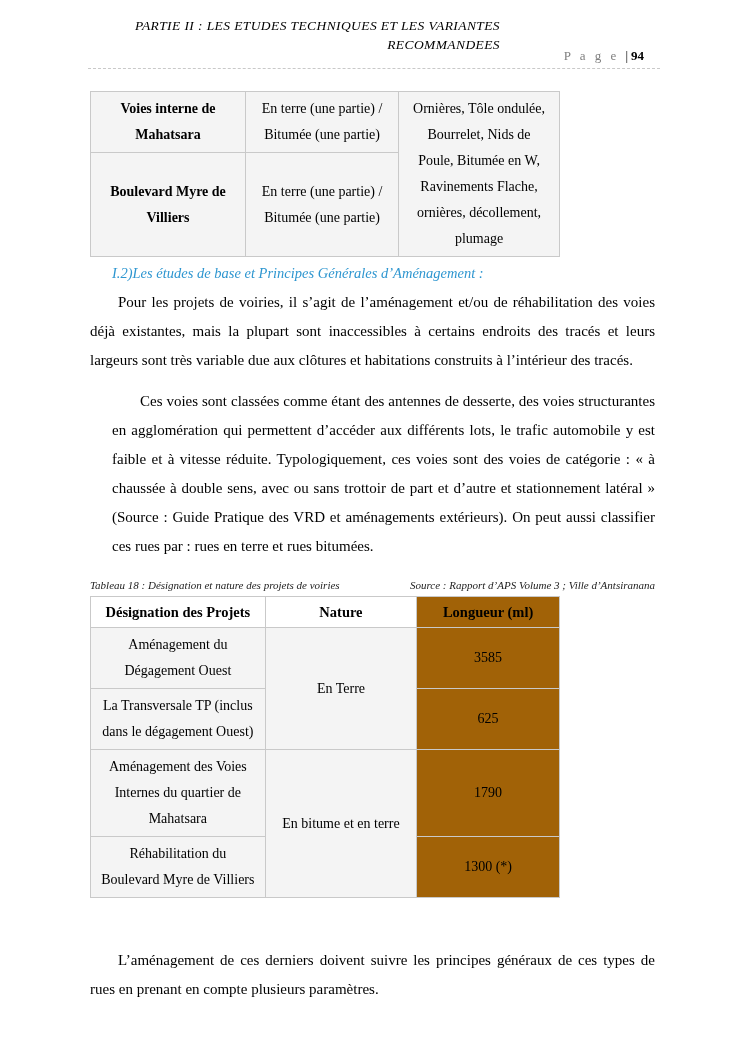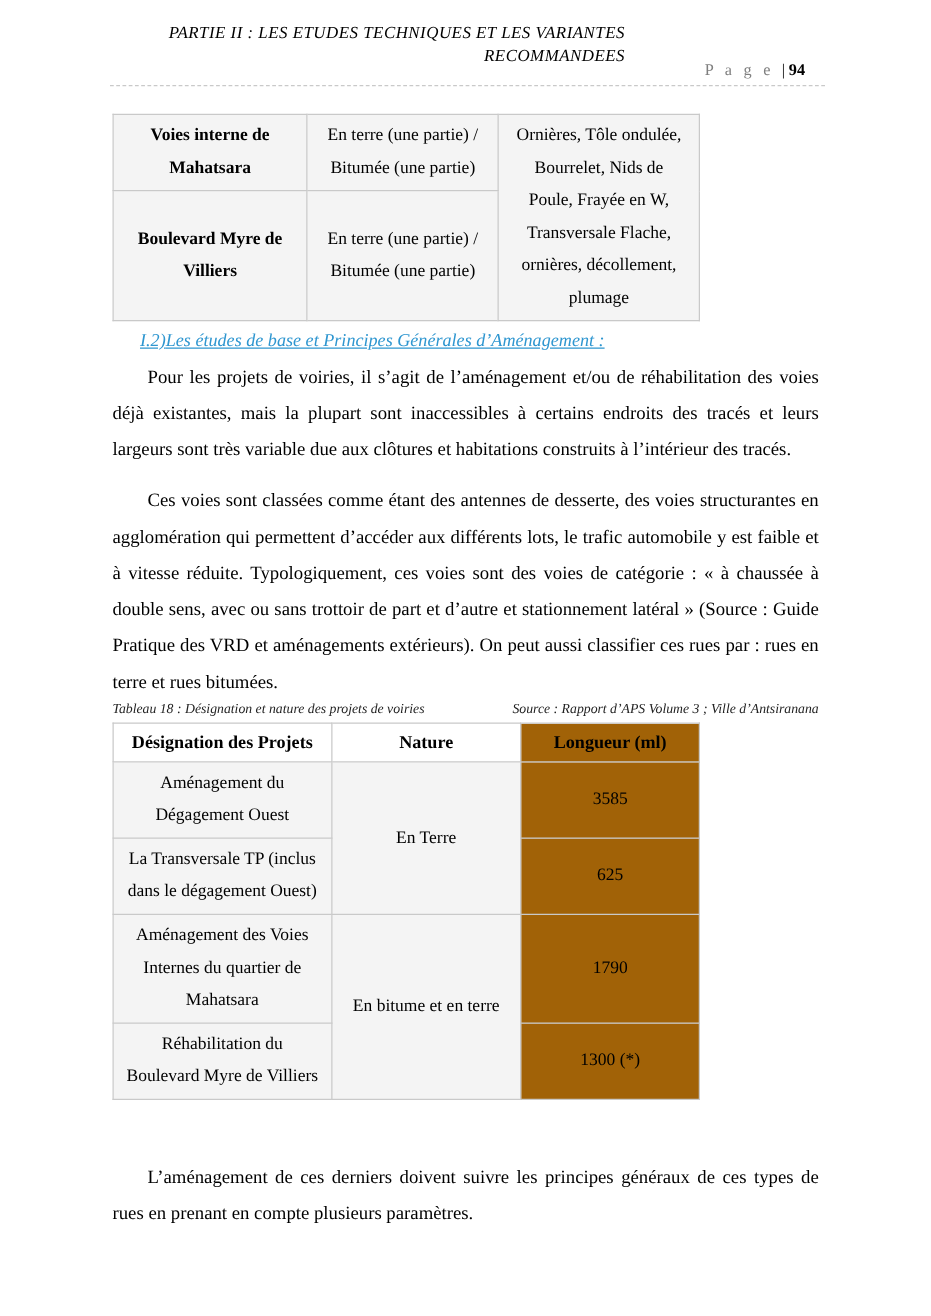--- a/index.html
+++ b/index.html
@@ -29,26 +29,26 @@
 
   .t1 { margin-top:22px; }
   .t1 td { background:#f4f4f4; }
   .t1 .c1 { width:185px; font-weight:bold; }
   .t1 .c2 { width:190px; }
   .t1 .c3 { width:190px; }
   .t1 tr.r1 { height:56px; }
   .t1 tr.r2 { height:104px; }
 
   .sec-heading { margin:8px 0 6px 22px; font-size:14.5px; font-style:italic; color:#2e96d0; }
-  .sec-num, .sec-text { text-decoration:underline; }
+  .sec-num, .sec-text { }
 
   .para { font-size:15px; line-height:29px; text-align:justify; text-indent:28px; margin-top:2px; }
-  .para + .para { margin-top:12px; }
+  .para + .para { margin-top:12px;margin-left:22px; }
 
-  .caption-row { display:flex; justify-content:space-between; align-items:center; font-size:11px; font-style:italic; color:#222;gap:30px; }
+  .caption-row { display:flex; justify-content:space-between; align-items:center; margin-top:18px; font-size:11px; font-style:italic; color:#222;gap:30px; }
 
   .t2 { margin-top:5px; }
   .t2 th { background:#ffffff; font-weight:bold; font-size:14.5px; height:28px; padding:2px 8px; }
   .t2 td { background:#f4f4f4;text-align:center; }
   .t2 .proj { width:205px; }
   .t2 .nat  { width:190px; }
   .t2 .len  { width:170px; background:#a16207; }
   .t2 tr.ra { height:52px; }
   .t2 tr.rb { height:52px; }
   .t2 tr.rc { height:78px; }
@@ -74,21 +74,21 @@
   </div>
   <div class="hdr-rule"></div>
 
   <div class="content">
 
     <table class="t1">
       <tbody>
         <tr class="r1">
           <td class="c1">Voies interne de Mahatsara</td>
           <td class="c2">En terre (une partie) / Bitumée (une partie)</td>
-          <td class="c3" rowspan="2">Ornières, Tôle ondulée, Bourrelet, Nids de Poule, Frayée en W, Transversale Flache, ornières, décollement, plumage</td>
+          <td class="c3" rowspan="2">Ornières, Tôle ondulée, Bourrelet, Nids de Poule, Bitumée en W, Ravinements Flache, ornières, décollement, plumage</td>
         </tr>
         <tr class="r2">
           <td class="c1">Boulevard Myre de Villiers</td>
           <td class="c2">En terre (une partie) / Bitumée (une partie)</td>
         </tr>
       </tbody>
     </table>
 
     <div class="sec-heading">
       <span class="sec-num">I.2)</span><span class="sec-text">Les études de base et Principes Générales d’Aménagement :</span>

